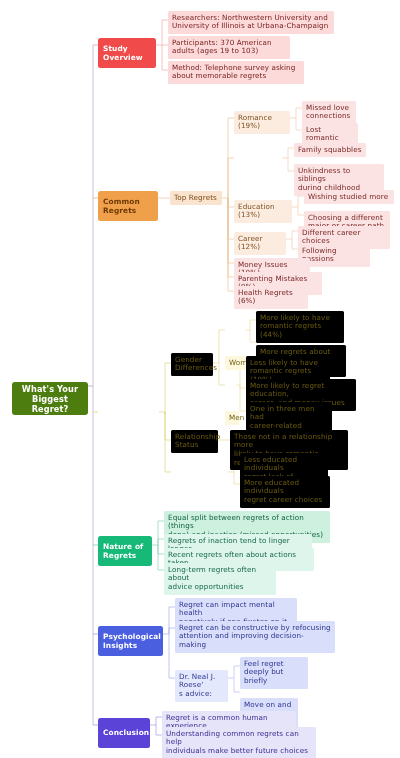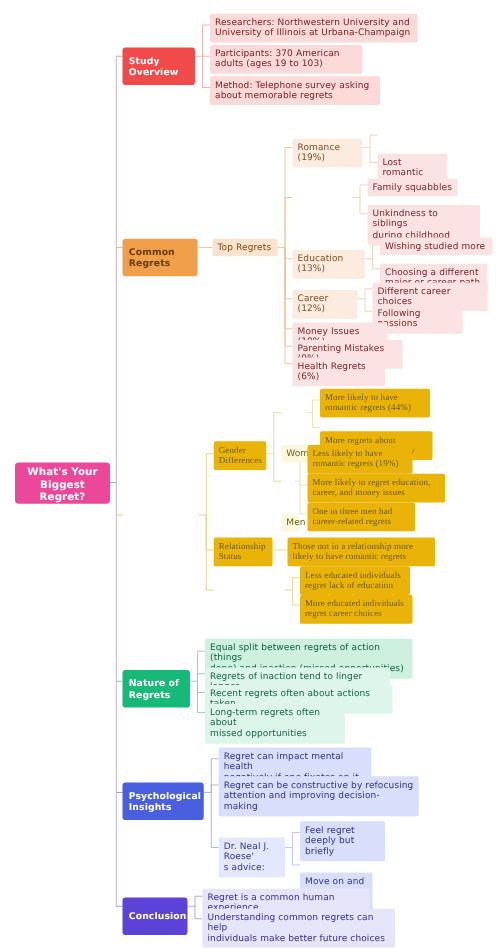--- a/index.html
+++ b/index.html
@@ -29,30 +29,31 @@
   }
   .node {
     position: absolute;
     box-sizing: border-box;
     line-height: 1.22;
     letter-spacing: 0.1px;
     white-space: pre-line;
   }
   
   .root {
-    background: #ec4899;
+    background: #4d7c0f;
     color: #ffffff;
     font-size: 8.2px;
     font-weight: bold;
     text-align: center;
     border-radius: 3px;
     padding: 6px 6px;
     display: flex;
     align-items: center;
     justify-content: center;
+    margin-top: 12px;
   }
   
   .branch {
     font-size: 7.4px;
     font-weight: bold;
     border-radius: 2.5px;
     padding: 15px 5px;
     color: #ffffff;
     display: flex;
     align-items: center;
@@ -69,21 +70,21 @@
     font-size: 7.2px;
     padding: 2.6px 4px;
     border-radius: 1.5px;
     display: flex;
     align-items: center;
   }
   .chip.c-red   { background: #fcdada; color: #7a2020; }
   .chip.c-red2  { background: #fbe3e3; color: #7a2525; }
   .chip.c-or    { background: #fbe4cf; color: #7a4a14; }
   .chip.c-or2   { background: #fcece0; color: #7d5020; }
-  .chip.c-yl    { background: #eab308; color: #6b5c10; font-family: Liberation Serif, serif; }
+  .chip.c-yl    { background: #000000; color: #6b5c10; }
   .chip.c-yl2   { background: #fdf8dd; color: #6e5f13; margin-top: 32px; }
   .chip.c-gr    { background: #cdf0df; color: #10603f; }
   .chip.c-gr2   { background: #ddf5ea; color: #14664a; }
   .chip.c-bl    { background: #d9dffb; color: #2b338c; }
   .chip.c-bl2   { background: #e4e8fc; color: #2e3690; }
   .chip.c-pp2   { background: #e6e4f9; color: #372e93; }
 </style>
 </head>
 <body>
 
@@ -152,20 +153,22 @@
   <div class="node chip c-red" style="left:168px; top:36px; width:122px;">Participants: 370 American
 adults (ages 19 to 103)</div>
   <div class="node chip c-red" style="left:168px; top:61px; width:136px;">Method: Telephone survey asking
 about memorable regrets</div>
 
   <div class="node branch b-common" style="left:98px; top:191px; width:60px; height:15px;">Common Regrets</div>
 
   <div class="node chip c-or" style="left:170px; top:191px; width:52px;">Top Regrets</div>
 
   <div class="node chip c-or2" style="left:234px; top:111px; width:56px;">Romance (19%)</div>
+  <div class="node chip c-red2" style="left:302px; top:101px; width:54px;">Missed love
+connections</div>
   <div class="node chip c-red2" style="left:302px; top:123px; width:56px;">Lost romantic
 opportunities</div>
 
   <div class="node chip c-red2" style="left:294px; top:143px; width:72px;">Family squabbles</div>
   <div class="node chip c-red2" style="left:294px; top:164px; width:90px;">Unkindness to siblings
 during childhood</div>
 
   <div class="node chip c-or2" style="left:234px; top:200px; width:58px;">Education (13%)</div>
   <div class="node chip c-red2" style="left:304px; top:190px; width:90px;">Wishing studied more</div>
   <div class="node chip c-red2" style="left:304px; top:211px; width:86px;">Choosing a different
@@ -208,21 +211,21 @@
 regret career choices</div>
 
   <div class="node branch b-nature" style="left:98px; top:536px; width:54px; height:21px;">Nature of
 Regrets</div>
 
   <div class="node chip c-gr" style="left:164px; top:511px; width:166px;">Equal split between regrets of action (things
 done) and inaction (missed opportunities)</div>
   <div class="node chip c-gr2" style="left:164px; top:534px; width:148px;">Regrets of inaction tend to linger longer</div>
   <div class="node chip c-gr2" style="left:164px; top:548px; width:150px;">Recent regrets often about actions taken</div>
   <div class="node chip c-gr2" style="left:164px; top:563px; width:112px;">Long-term regrets often about
-missed opportunities</div>
+advice opportunities</div>
 
   <div class="node branch b-psych" style="left:98px; top:626px; width:65px; height:21px;">Psychological
 Insights</div>
 
   <div class="node chip c-bl" style="left:175px; top:598px; width:122px;">Regret can impact mental health
 negatively if one fixates on it</div>
   <div class="node chip c-bl" style="left:175px; top:621px; width:160px;">Regret can be constructive by refocusing
 attention and improving decision-making</div>
 
   <div class="node chip c-bl2" style="left:175px; top:670px; width:53px;">Dr. Neal J. Roese'

